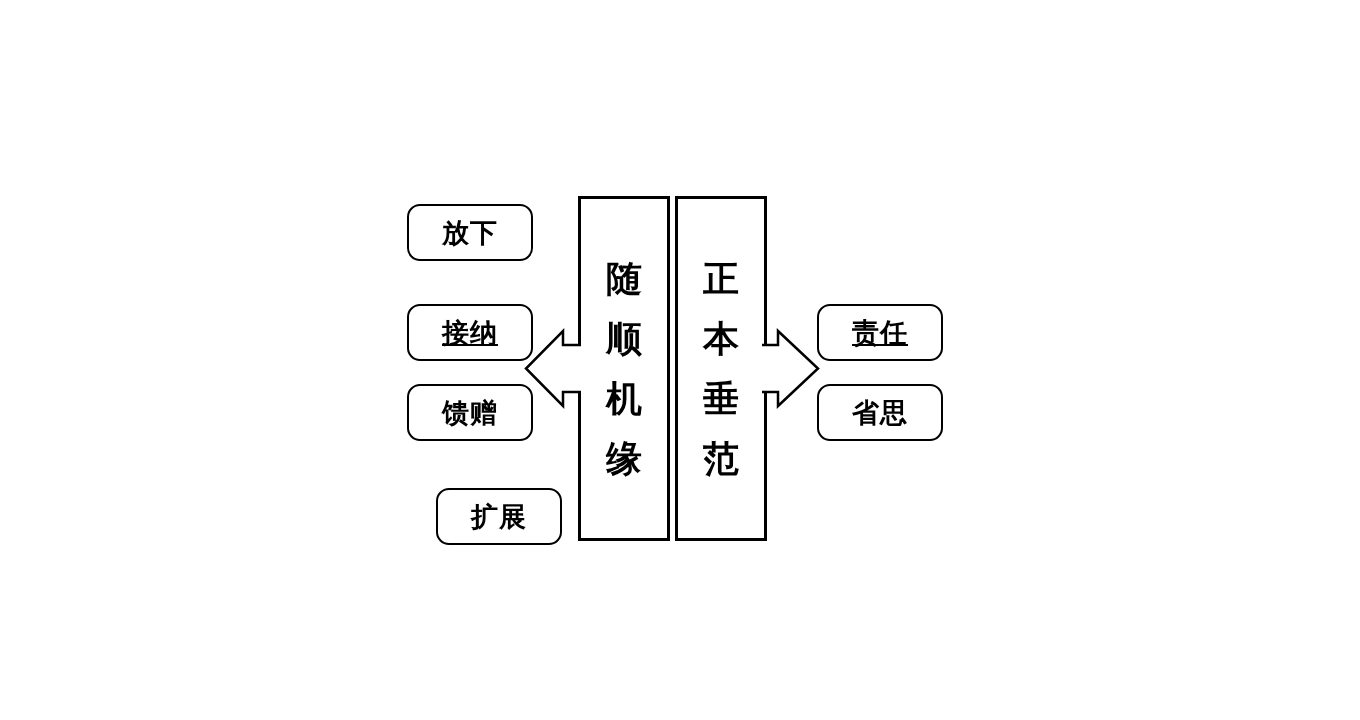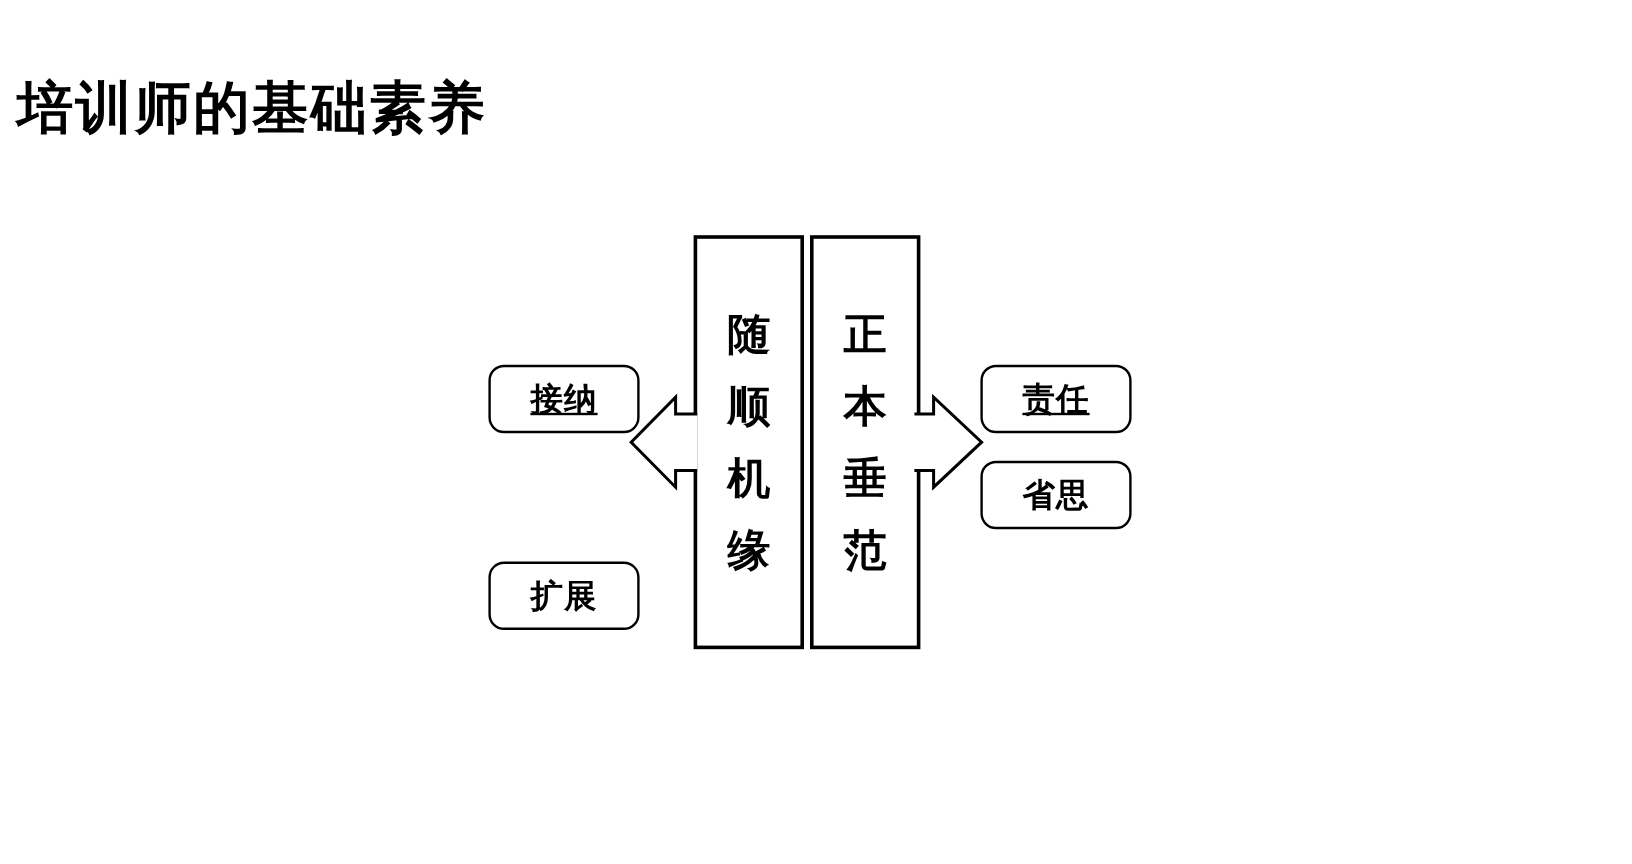--- a/index.html
+++ b/index.html
@@ -38,21 +38,21 @@
     background:var(--fill);
     display:flex;align-items:center;justify-content:center;
     font-size:27px;font-weight:bold;
     letter-spacing:1px;
   }
   .col-left{left:407px;}
   .col-right{left:817px;}
   .row-0{top:204px;}
   .row-1{top:304px;text-decoration:underline;}
   .row-2{top:384px;}
-  .row-3{top:468px;}
+  .row-3{top:488px;margin-left:29px;}
   .center-rect{
     position:absolute;
     top:196px;height:345px;width:92px;
     border:3px solid var(--outline);
     background:var(--fill);
   }
   .center-rect.left{left:578px;}
   .center-rect.right{left:675px;}
   .vtext{
     display:flex;flex-direction:column;
@@ -71,24 +71,29 @@
     stroke:var(--outline);
     stroke-width:2.5px;
     stroke-linejoin:miter;
   }
 </style>
 </head>
 <body>
 
 <div class="slide">
 
-  <h1 class="slide-title">培训师的基础素养</h1>
 
+  <div class="pill col-left row-0">
+    <span>放下</span>
+  </div>
   <div class="pill col-left row-1">
     <span>接纳</span>
+  </div>
+  <div class="pill col-left row-2">
+    <span>馈赠</span>
   </div>
   <div class="pill col-left row-3">
     <span>扩展</span>
   </div>
 
   <div class="center-rect left">
     <div class="vtext">
         <div class="vchar">随</div>
         <div class="vchar">顺</div>
         <div class="vchar">机</div>

